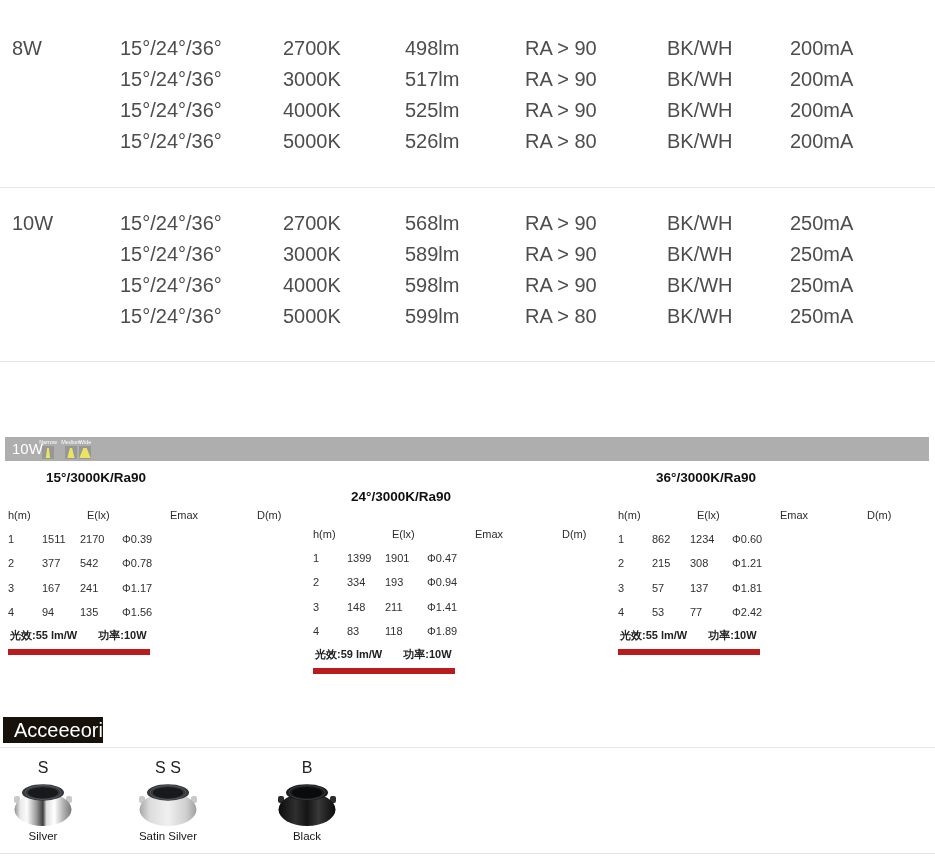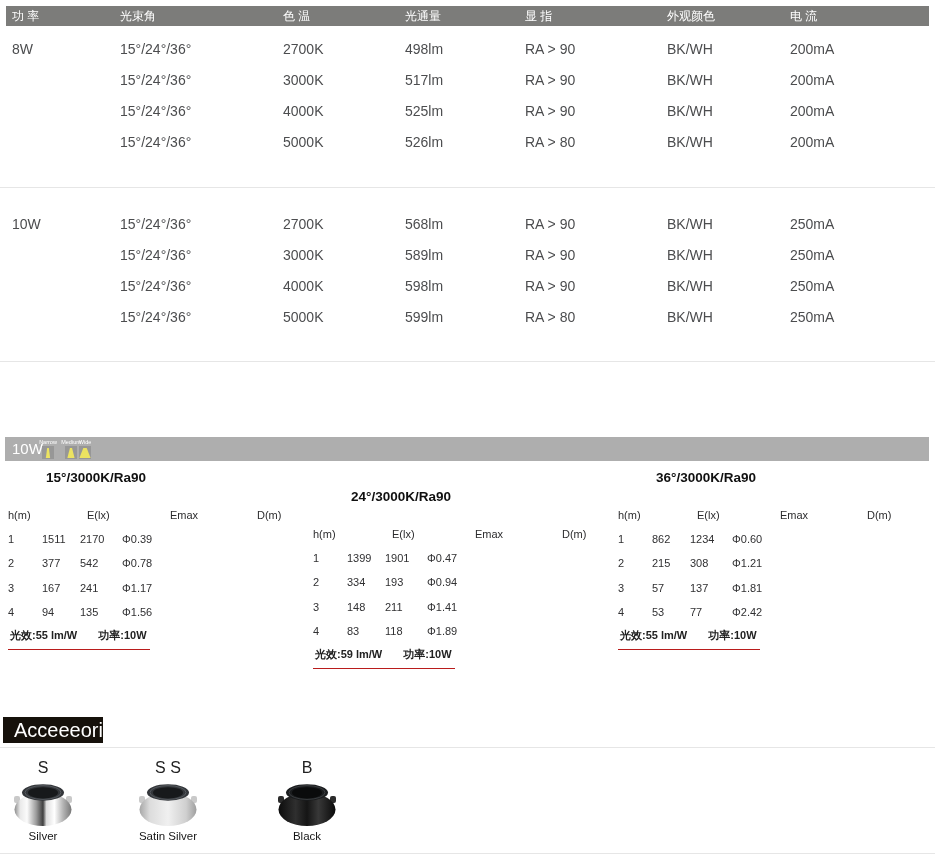--- a/index.html
+++ b/index.html
@@ -8,21 +8,21 @@
 
   
   .spec-head{position:absolute;left:6px;top:6px;width:923px;height:20px;background:#7c7c7a;
     display:grid;grid-template-columns:108px 163px 122px 120px 142px 123px 1fr;
     align-items:center;padding-left:6px;box-sizing:border-box;}
   .spec-head span{color:#ffffff;font-size:12px;}
   .spec-group{position:absolute;left:6px;width:923px;padding-left:6px;box-sizing:border-box;}
   #group-8w{top:33px;}
   #group-10w{top:208px;}
   .spec-row{height:31px;display:grid;grid-template-columns:108px 163px 122px 120px 142px 123px 1fr;
-    align-items:center;font-size:14px;color:#4c4d4f;}
+    align-items:center;font-size:20px;color:#4c4d4f;}
   .divider{position:absolute;left:0;width:935px;border-top:1px solid #e6e6e6;height:0;}
   #div1{top:187px;}
   #div2{top:361px;}
   #div3{top:747px;}
   #div4{top:853px;}
 
   
   .pm-bar{position:absolute;left:5px;top:437px;width:924px;height:24px;background:#aeaeae;}
   .pm-bar-label{position:absolute;left:7px;top:0;line-height:24px;color:#ffffff;font-size:15px;}
   .beam-icon{position:absolute;top:2px;width:20px;text-align:center;}
@@ -36,47 +36,38 @@
 
   
   .pt{position:absolute;top:470px;width:152px;color:#303032;}
   #pt1{left:8px;} #pt2{left:313px;margin-top:19px;} #pt3{left:618px;}
   .pt-title{width:138px;text-align:right;font-weight:bold;font-size:13.5px;color:#101010;}
   .pt-head,.pt-row{position:absolute;left:0;width:152px;display:grid;
     grid-template-columns:34px 38px 42px 1fr;font-size:11px;line-height:14px;}
   .pt-head{top:38px;color:#2c2c2e;gap:45px;}
   .pt-row.r0{top:62px;} .pt-row.r1{top:86px;} .pt-row.r2{top:111px;} .pt-row.r3{top:135px;}
   .pt-foot{position:absolute;top:158px;left:0;width:142px;font-size:11px;font-weight:bold;color:#222222;
-    padding-bottom:6px;border-bottom:1px solid #b91c1c;white-space:nowrap;}
+    padding-bottom:6px;border-bottom:6px solid #b91c1c;white-space:nowrap;}
   .pt-foot .eff{margin-left:2px;}
   .pt-foot .pow{margin-left:18px;}
 
   
   .acc-box{position:absolute;left:3px;top:717px;width:100px;height:26px;background:#16110b;color:#ffffff;
     font-size:20px;line-height:26px;padding-left:11px;box-sizing:border-box;}
   .acc-item{position:absolute;top:757px;width:76px;text-align:center;}
   #acc1{left:5px;} #acc2{left:130px;} #acc3{left:269px;}
   .acc-code{font-size:16px;color:#222222;height:21px;line-height:21px;}
   .acc-ring{display:block;width:60px;height:47px;margin:2px auto 0;}
   .acc-name{font-size:11.5px;color:#161616;margin-top:3px;}
 </style>
 </head>
 <body>
 
 <div class="page">
 
-  <div class="spec-head">
-    <span>功 率</span>
-    <span>光束角</span>
-    <span>色 温</span>
-    <span>光通量</span>
-    <span>显 指</span>
-    <span>外观颜色</span>
-    <span>电 流</span>
-  </div>
 
   <div class="spec-group" id="group-8w">
     <div class="spec-row">
       <div>8W</div>
       <div>15°/24°/36°</div>
       <div>2700K</div>
       <div>498lm</div>
       <div>RA &gt; 90</div>
       <div>BK/WH</div>
       <div>200mA</div>

